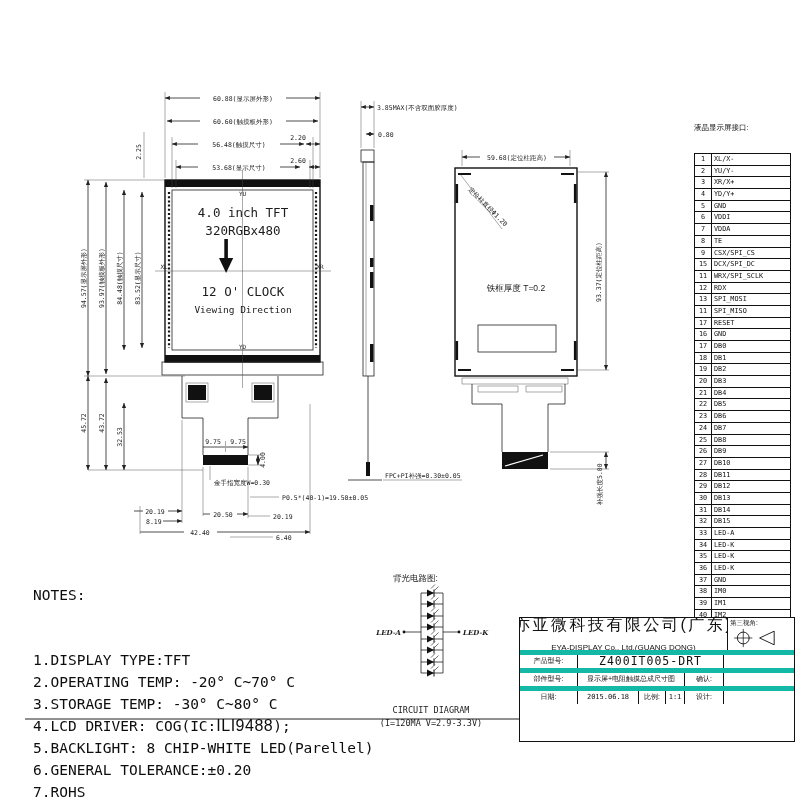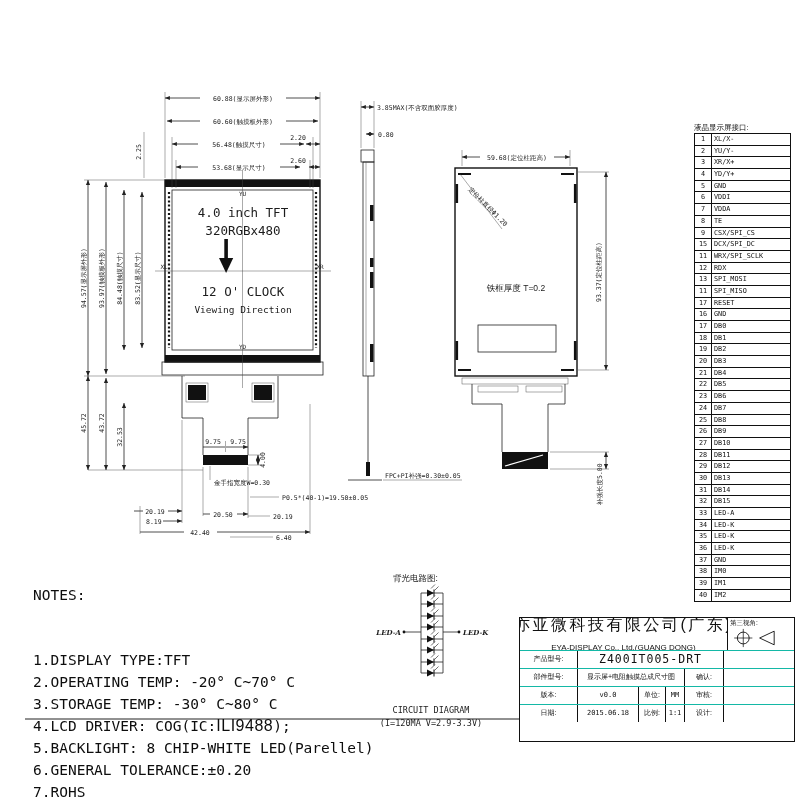--- a/index.html
+++ b/index.html
@@ -19,37 +19,37 @@
   .t{font-family:"DejaVu Sans Mono","Liberation Sans",monospace;font-size:6.5px}
   .t6{font-family:"DejaVu Sans Mono",monospace;font-size:6px}
   .big{font-family:"DejaVu Sans Mono",monospace;font-size:12.5px}
   .med{font-family:"DejaVu Sans Mono",monospace;font-size:9.5px}
   .cn{font-family:"Liberation Sans",sans-serif;font-size:8.5px}
   .cap{font-family:"DejaVu Sans Mono",monospace;font-size:8.5px}
   .led{font-family:"DejaVu Serif",serif;font-size:7px;font-style:italic;font-weight:bold}
 
   
   #pin-table{position:absolute;left:694px;top:123px;width:97px;}
-  .pt-title{font-size:7.5px;margin-bottom:0;white-space:nowrap}
+  .pt-title{font-size:7.5px;margin-bottom:20px;white-space:nowrap}
   .pt-grid{border:1px solid #111;background:#fff}
   .pin-row{display:grid;grid-template-columns:17px 1fr;height:10.7px;line-height:10.6px;
            border-top:1px solid #111;font-size:6.8px;font-family:"DejaVu Sans Mono",monospace;white-space:nowrap}
   .pin-row:first-child{border-top:none}
   .pin-no{text-align:center;border-right:1px solid #111}
   .pin-name{padding-left:2px;overflow:hidden}
 
   
   #notes{position:absolute;left:33px;top:541px;font-family:"DejaVu Sans Mono",monospace;
          font-size:14.5px;line-height:21.8px;white-space:pre;color:#0d0d0d}
   .note-ic{font-family:"Liberation Sans",sans-serif;font-size:16px;letter-spacing:.5px}
 
   
   #title-block{position:absolute;left:519px;top:617px;width:276px;height:125px;
                border:1.6px solid #111;box-sizing:border-box;background:#fff;font-size:7px}
-  .tb-row{display:flex;border-top:1px solid #14b8a6;box-sizing:border-box;width:100%}
+  .tb-row{display:flex;border-top:5px solid #14b8a6;box-sizing:border-box;width:100%}
   .tb-row:first-child{border-top:none}
   .tb-c{border-left:1px solid #111;box-sizing:border-box;display:flex;align-items:center;
         justify-content:center;overflow:hidden;white-space:nowrap}
   .tb-c:first-child{border-left:none}
   .company{flex-direction:column;justify-content:center}
   .company-cn{font-size:16px;letter-spacing:2.5px;white-space:nowrap}
   .company-en{font-size:8px;margin-top:7px}
   .angle-cell{flex-direction:column;align-items:flex-start;justify-content:flex-start;padding:1px 2px}
   .angle-label{font-size:6.5px}
   .val-mono{font-family:"DejaVu Sans Mono",monospace}
@@ -491,28 +491,20 @@
     <div class="tb-c val-mono product-val" style="width:146px">Z400IT005-DRT</div>
     <div class="tb-c" style="flex:1"></div>
   </div>
   <div class="tb-row" style="height:18px">
     <div class="tb-c" style="width:57px">部件型号:</div>
     <div class="tb-c" style="width:107px">显示屏+电阻触摸总成尺寸图</div>
     <div class="tb-c" style="width:39px">确认:</div>
     <div class="tb-c" style="flex:1"></div>
   </div>
   <div class="tb-row" style="height:18px">
-    <div class="tb-c" style="width:57px">版本:</div>
-    <div class="tb-c val-mono" style="width:61px">v0.0</div>
-    <div class="tb-c" style="width:27px">单位:</div>
-    <div class="tb-c val-mono" style="width:19px">MM</div>
-    <div class="tb-c" style="width:39px">审核:</div>
-    <div class="tb-c" style="flex:1"></div>
-  </div>
-  <div class="tb-row" style="height:18px">
     <div class="tb-c" style="width:57px">日期:</div>
     <div class="tb-c val-mono" style="width:61px">2015.06.18</div>
     <div class="tb-c" style="width:27px">比例:</div>
     <div class="tb-c val-mono" style="width:19px">1:1</div>
     <div class="tb-c" style="width:39px">设计:</div>
     <div class="tb-c" style="flex:1"></div>
   </div>
 </div>
 
 </div>

